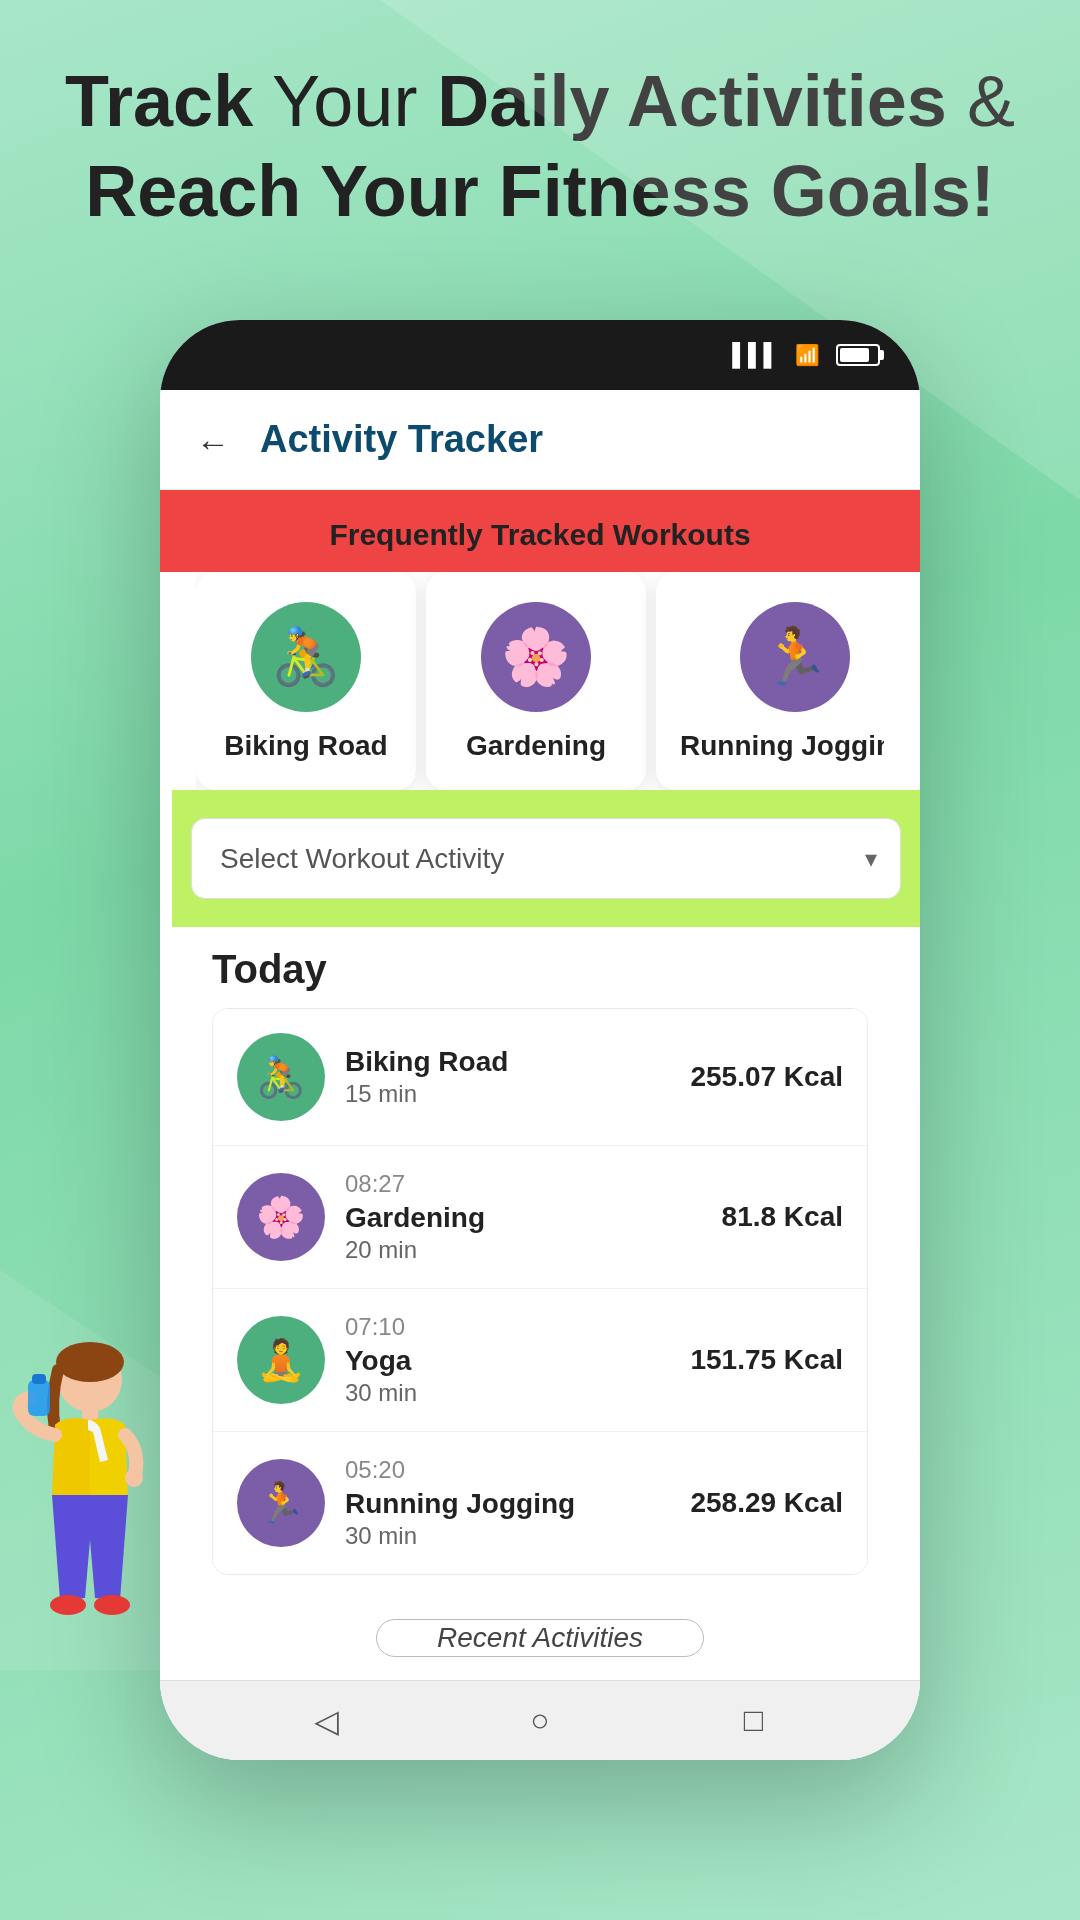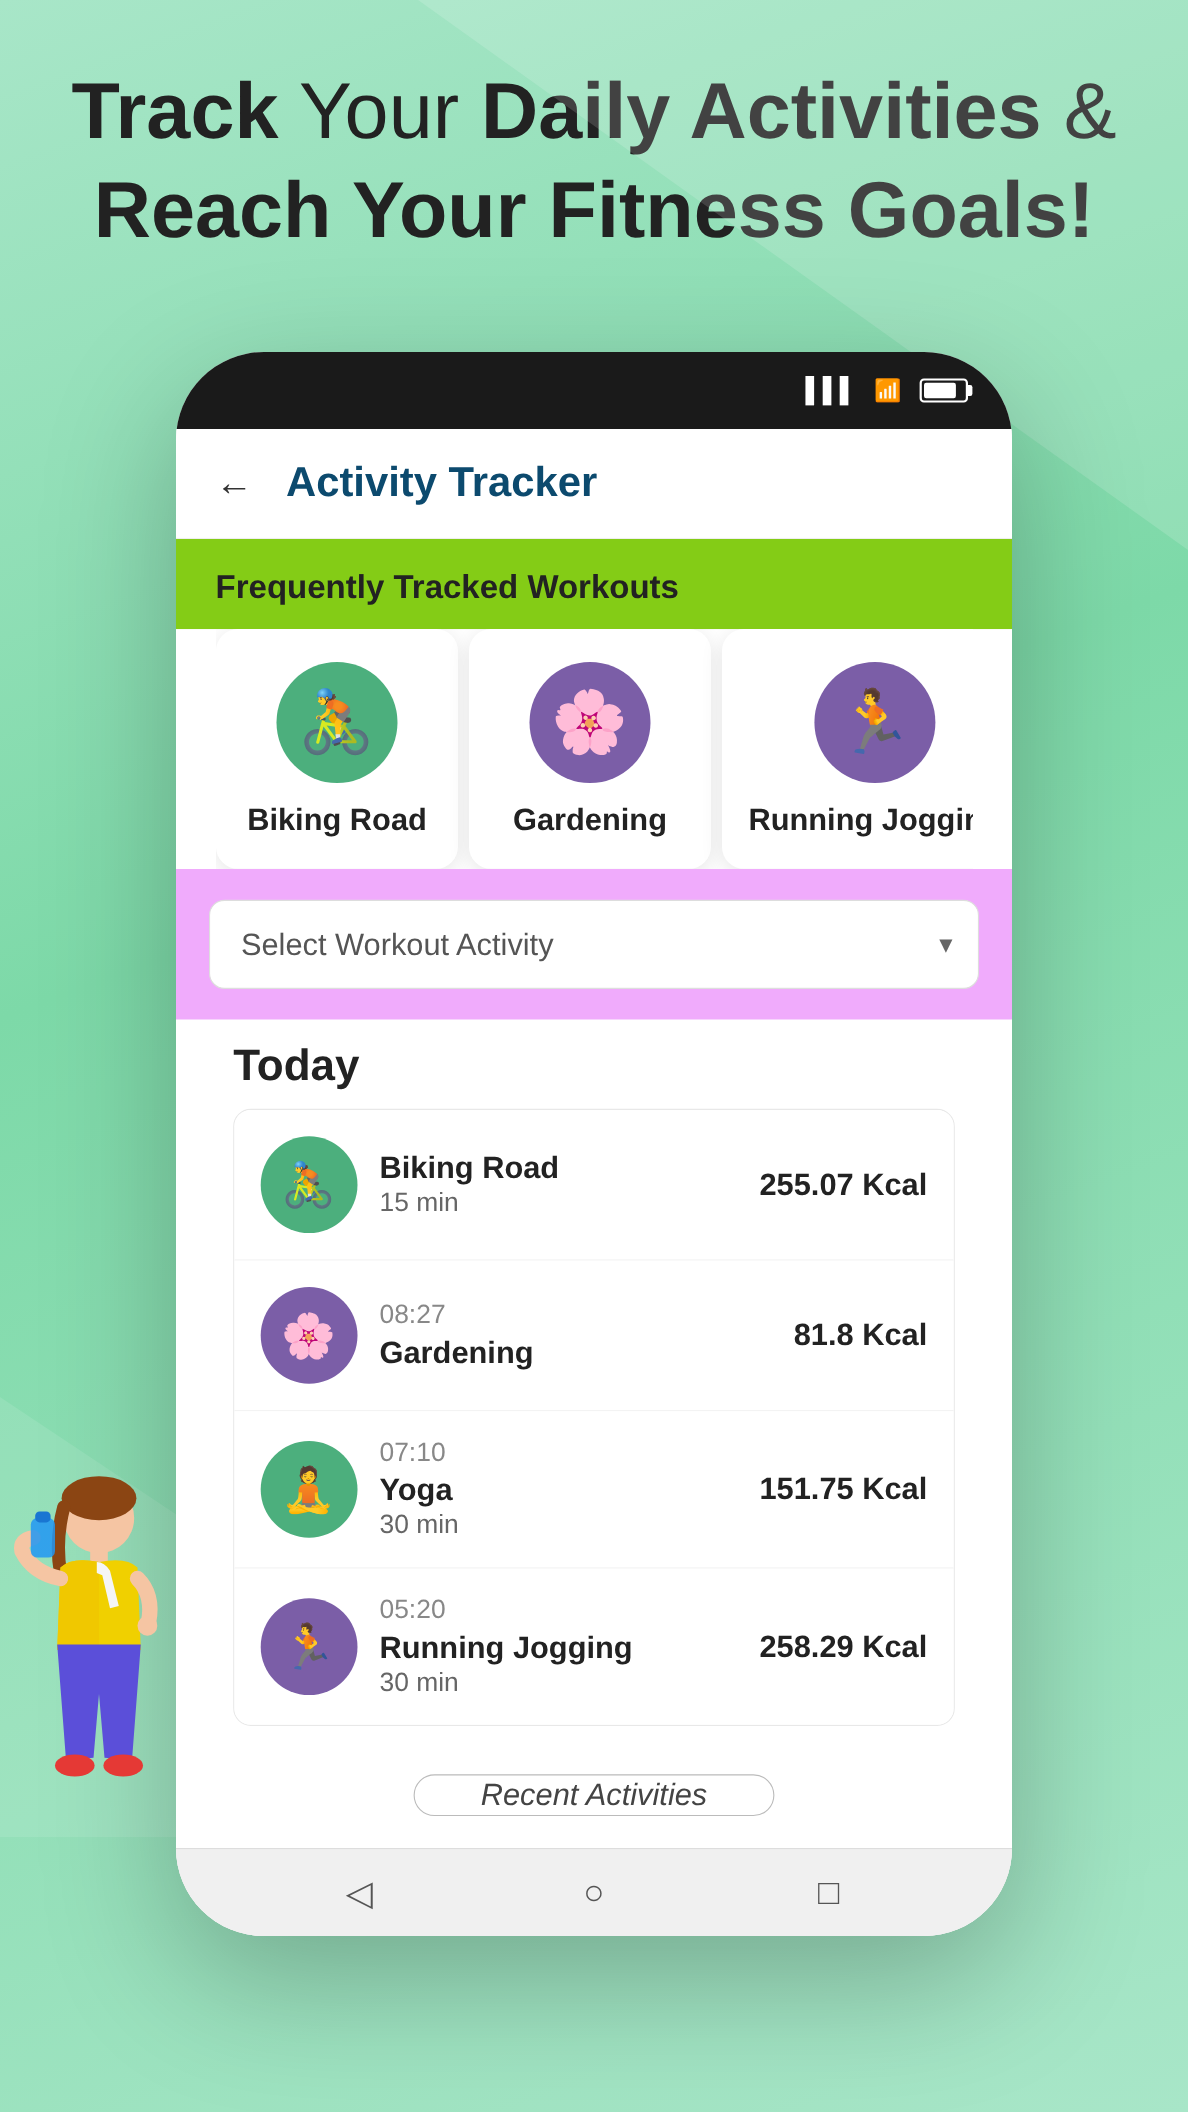--- a/index.html
+++ b/index.html
@@ -108,23 +108,24 @@
       cursor: pointer;
     }
     .app-title {
       font-size: 38px;
       font-weight: 600;
       color: #0c4a6e;
     }
 
     
     .frequently-section {
-      background: #84cc16;
+      background: #ef4444;
       padding: 28px 36px 0;
       flex-shrink: 0;
+      text-align: center;
     }
     .section-label {
       font-size: 30px;
       font-weight: 700;
       color: #222;
       margin-bottom: 20px;
     }
 
     
     .workout-cards {
@@ -175,22 +176,23 @@
     
     .scroll-content {
       flex: 1;
       background: white;
       padding: 0;
       overflow-y: auto;
     }
 
     
     .dropdown-wrap {
-      padding: 28px 30px;
-      background: #f0abfc;
+      padding: 28px 19px;
+      background: #bef264;
+      margin-left: 12px;
     }
     .workout-dropdown {
       width: 100%;
       padding: 24px 28px;
       font-size: 28px;
       color: #555;
       background: white;
       border: 1.5px solid #ddd;
       border-radius: 14px;
       appearance: none;
@@ -448,20 +450,21 @@
               <div class="activity-duration">15 min</div>
             </div>
             <div class="activity-kcal">255.07 Kcal</div>
           </div>
 
           <div class="activity-item">
             <div class="activity-icon-circle icon-purple">🌸</div>
             <div class="activity-info">
               <div class="activity-time">08:27</div>
               <div class="activity-name">Gardening</div>
+              <div class="activity-duration">20 min</div>
             </div>
             <div class="activity-kcal">81.8 Kcal</div>
           </div>
 
           <div class="activity-item">
             <div class="activity-icon-circle icon-green">🧘</div>
             <div class="activity-info">
               <div class="activity-time">07:10</div>
               <div class="activity-name">Yoga</div>
               <div class="activity-duration">30 min</div>

